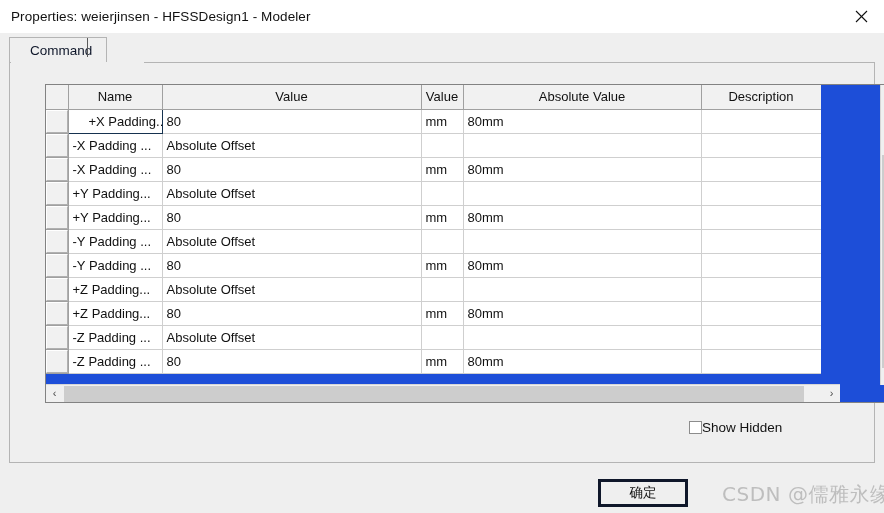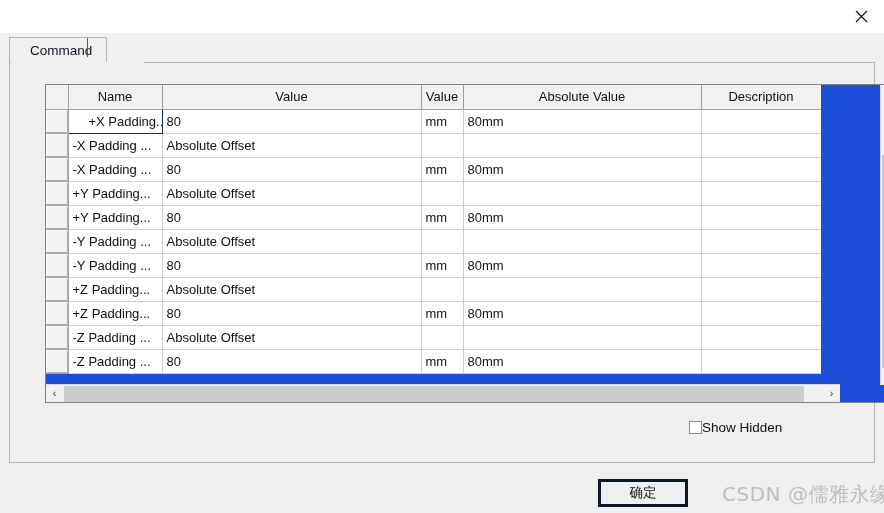--- a/index.html
+++ b/index.html
@@ -314,20 +314,21 @@
     letter-spacing: 0.5px;
   }
   .watermark .wm-cn {
     font-family: "DejaVu Sans", sans-serif;
   }
 </style>
 </head>
 <body>
 
 <div class="titlebar">
+  <div class="title-text">Properties: weierjinsen - HFSSDesign1 - Modeler</div>
   <div class="close-btn">
     <span>
       <svg width="13" height="13" viewBox="0 0 13 13">
         <line x1="1" y1="1" x2="12" y2="12" stroke="#111" stroke-width="1.1"></line>
         <line x1="12" y1="1" x2="1" y2="12" stroke="#111" stroke-width="1.1"></line>
       </svg>
     </span>
   </div>
 </div>
 

